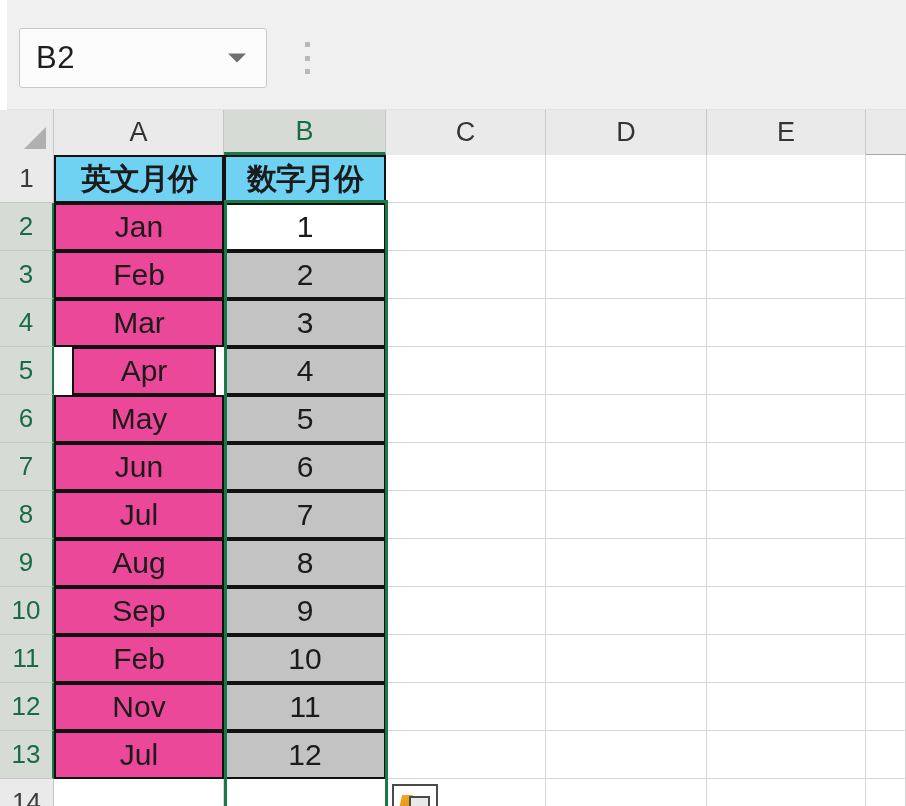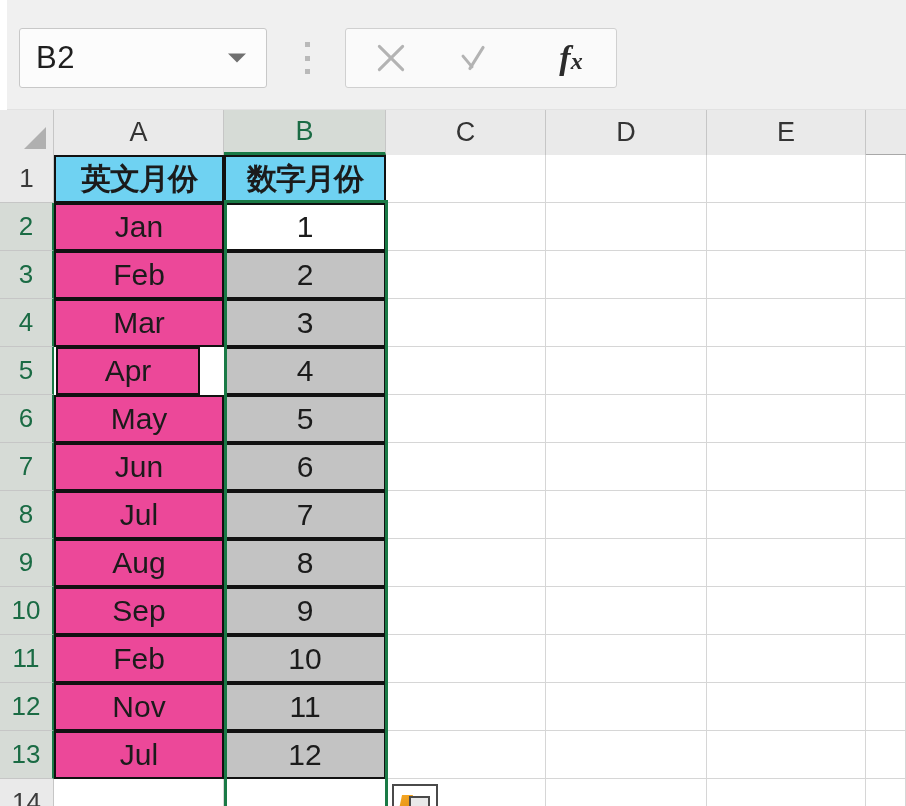--- a/index.html
+++ b/index.html
@@ -226,31 +226,20 @@
     <span class="name-box-value">B2</span>
     <span class="name-box-arrow"></span>
   </div>
 
   <div class="grip">
     <span></span>
       <span></span>
       <span></span>
   </div>
 
-  <div class="fx-buttons">
-    <div class="fx-btn">
-      <span class="icon-cancel"></span>
-    </div>
-    <div class="fx-btn">
-      <span class="icon-check"></span>
-    </div>
-    <div class="fx-btn">
-      <span class="icon-fx"><span>f</span><span class="sub">x</span></span>
-    </div>
-  </div>
 
 </div>
 
 <div class="sheet">
 
   <div class="colhead-row">
     <div class="corner"></div>
     <div id="colheads">
         <div class="colhead" style="left: 54px; width: 170px;">A</div>
         <div class="colhead sel" style="left: 224px; width: 162px;">B</div>
@@ -338,21 +327,21 @@
     </div>
   <div id="datacells">
       <div class="datacell hdr" style="left: 54px; width: 170px; top: 45px; height: 48px;">英文月份</div>
       <div class="datacell hdr" style="left: 224px; width: 162px; top: 45px; height: 48px;">数字月份</div>
       <div class="datacell plain" style="left: 54px; width: 170px; top: 93px; height: 48px;">Jan</div>
       <div class="datacell active" style="left: 224px; width: 162px; top: 93px; height: 48px;">1</div>
       <div class="datacell plain" style="left: 54px; width: 170px; top: 141px; height: 48px;">Feb</div>
       <div class="datacell selected" style="left: 224px; width: 162px; top: 141px; height: 48px;">2</div>
       <div class="datacell plain" style="left: 54px; width: 170px; top: 189px; height: 48px;">Mar</div>
       <div class="datacell selected" style="left: 224px; width: 162px; top: 189px; height: 48px;">3</div>
-      <div class="datacell plain" style="left: 56px; width: 144px; top: 237px; height: 48px;">Apr</div>
+      <div class="datacell plain" style="left: 72px; width: 144px; top: 237px; height: 48px;">Apr</div>
       <div class="datacell selected" style="left: 224px; width: 162px; top: 237px; height: 48px;">4</div>
       <div class="datacell plain" style="left: 54px; width: 170px; top: 285px; height: 48px;">May</div>
       <div class="datacell selected" style="left: 224px; width: 162px; top: 285px; height: 48px;">5</div>
       <div class="datacell plain" style="left: 54px; width: 170px; top: 333px; height: 48px;">Jun</div>
       <div class="datacell selected" style="left: 224px; width: 162px; top: 333px; height: 48px;">6</div>
       <div class="datacell plain" style="left: 54px; width: 170px; top: 381px; height: 48px;">Jul</div>
       <div class="datacell selected" style="left: 224px; width: 162px; top: 381px; height: 48px;">7</div>
       <div class="datacell plain" style="left: 54px; width: 170px; top: 429px; height: 48px;">Aug</div>
       <div class="datacell selected" style="left: 224px; width: 162px; top: 429px; height: 48px;">8</div>
       <div class="datacell plain" style="left: 54px; width: 170px; top: 477px; height: 48px;">Sep</div>

